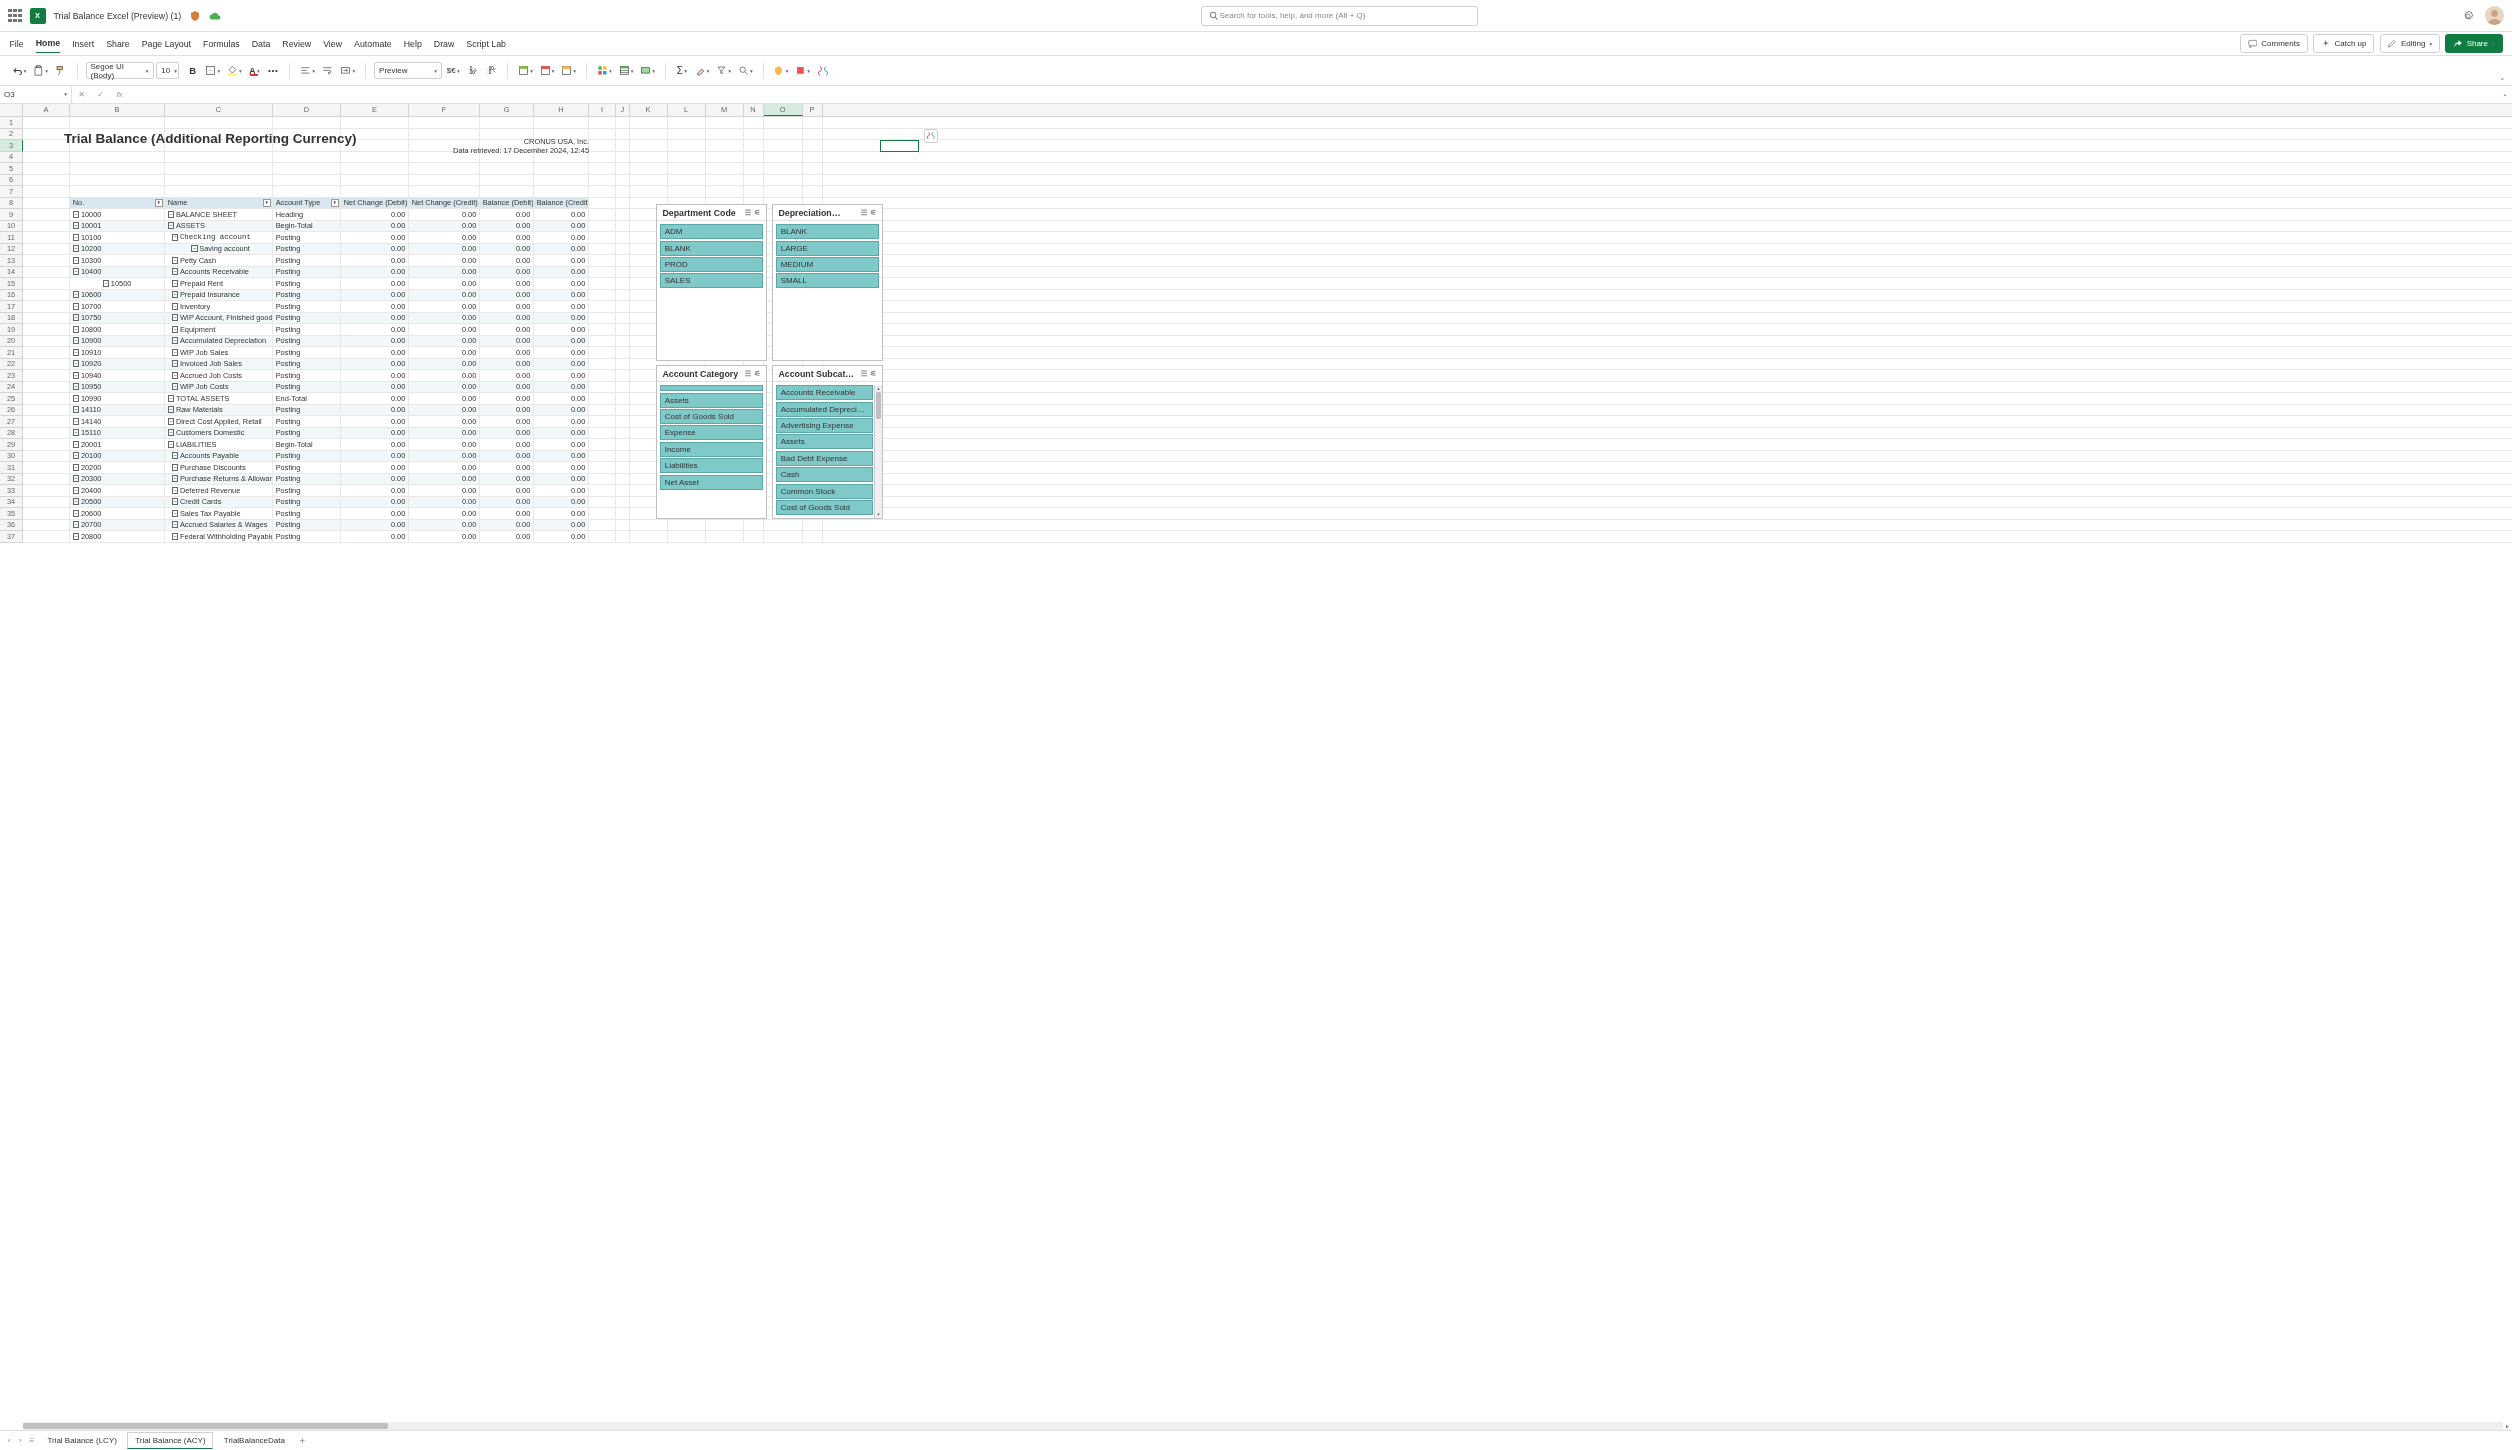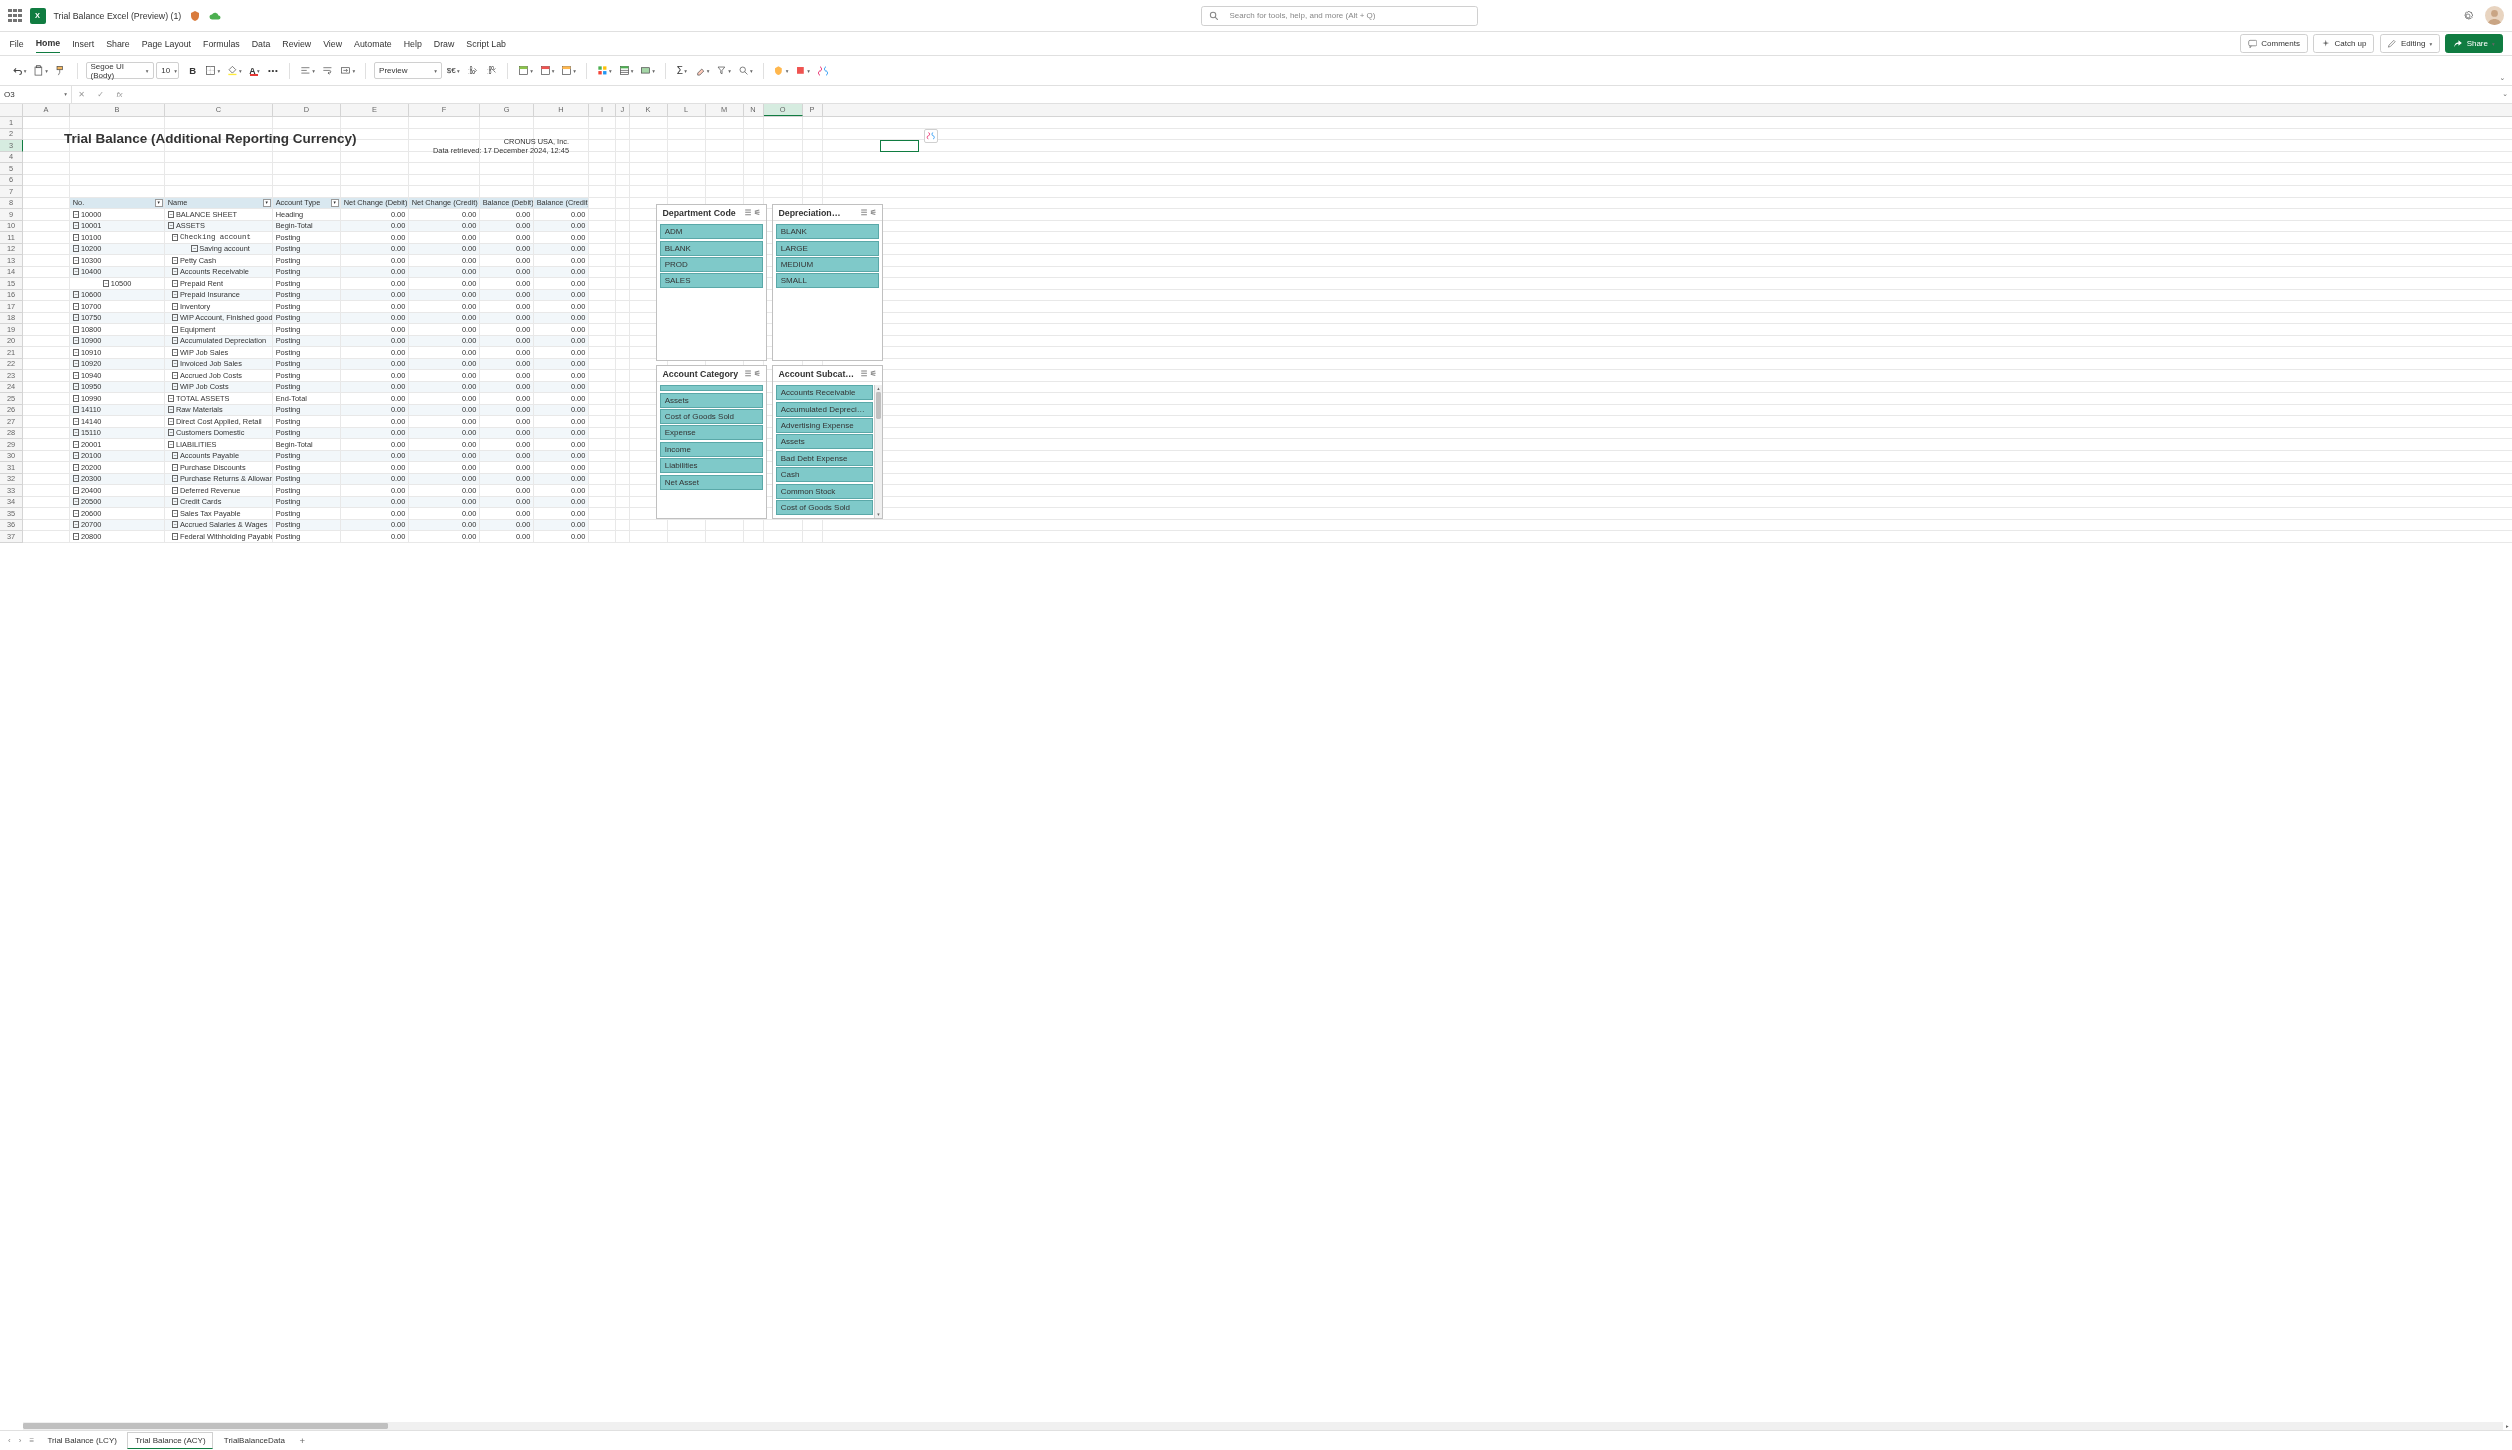--- a/index.html
+++ b/index.html
@@ -7,21 +7,21 @@
 
 
 .titlebar { display: flex; align-items: center; height: 32px; padding: 0 8px; border-bottom: 0.7px solid #e0e0e0; }
 .titlebar-left { display: flex; align-items: center; gap: 8px; flex: 0 0 auto; }
 .app-launcher { width: 13.5px; height: 13.5px; display: grid; grid-template-columns: repeat(3,1fr); gap: 1.4px; cursor: pointer; }
 .app-launcher span { background: #737373; }
 .excel-logo { width: 16px; height: 16px; background: #107c41; border-radius: 2px; display: flex; align-items: center; justify-content: center; color: #fff; font-size: 7.4px; font-weight: bold; }
 .doc-title { font-size: 8.8px; color: #333; }
 .title-icon { width: 12px; height: 12px; }
 .search-wrap { flex: 1; display: flex; justify-content: center; }
-.search-box { width: 277px; height: 20px; border: 0.7px solid #d0d0d0; border-radius: 2.7px; display: flex; align-items: center; padding: 0 6.8px; gap: 11px; color: #888; }
+.search-box { width: 277px; height: 20px; border: 0.7px solid #d0d0d0; border-radius: 2.7px; display: flex; align-items: center; padding: 0 6.8px; gap: 1px; color: #888; }
 .titlebar-right { display: flex; align-items: center; gap: 8px; }
 .settings-icon, .avatar { width: 19px; height: 19px; border-radius: 50%; display: flex; align-items: center; justify-content: center; }
 .avatar { background: #e8d4c0; overflow: hidden; }
 
 
 .menubar { display: flex; align-items: center; height: 24px; padding: 0 9.5px; gap: 12px; border-bottom: 0.7px solid #e0e0e0; font-size: 8.8px; }
 .menu-tab { cursor: pointer; padding: 4px 0; }
 .menu-tab.active { border-bottom: 1.4px solid #107c41; font-weight: 600; }
 .menubar-right { margin-left: auto; display: flex; gap: 5.4px; }
 .pill-btn { height: 19px; border: 0.7px solid #d0d0d0; border-radius: 2.7px; background: #fff; display: flex; align-items: center; padding: 0 6.8px; gap: 4px; font-size: 8px; cursor: pointer; }
@@ -474,21 +474,21 @@
         <div class="rowhdr">32</div>
         <div class="rowhdr">33</div>
         <div class="rowhdr">34</div>
         <div class="rowhdr">35</div>
         <div class="rowhdr">36</div>
         <div class="rowhdr">37</div>
       </div>
     <div class="cells" id="cells">
 
       <div class="report-title" style="left:41px;top:13.5px">Trial Balance (Additional Reporting Currency)</div>
-      <div class="report-meta" style="left:404px;top:20px;width:142px">
+      <div class="report-meta" style="left:424px;top:20px;width:142px">
         <div>CRONUS USA, Inc.</div>
         <div>Data retrieved: 17 December 2024, 12:45</div>
       </div>
 
       <div class="selected-cell" style="left:857px;top:23px;width:39px;height:11.5px"></div>
       <div class="copilot-badge" style="left:901px;top:12px">
           <svg width="9.5" height="9.5" viewBox="0 0 24 24">
             <path d="M6 4c4 0 4 8 0 8s-4 8 0 8" fill="none" stroke="#e91e63" stroke-width="2"></path>
             <path d="M18 4c-4 0-4 8 0 8s4 8 0 8" fill="none" stroke="#2196f3" stroke-width="2"></path>
           </svg>

